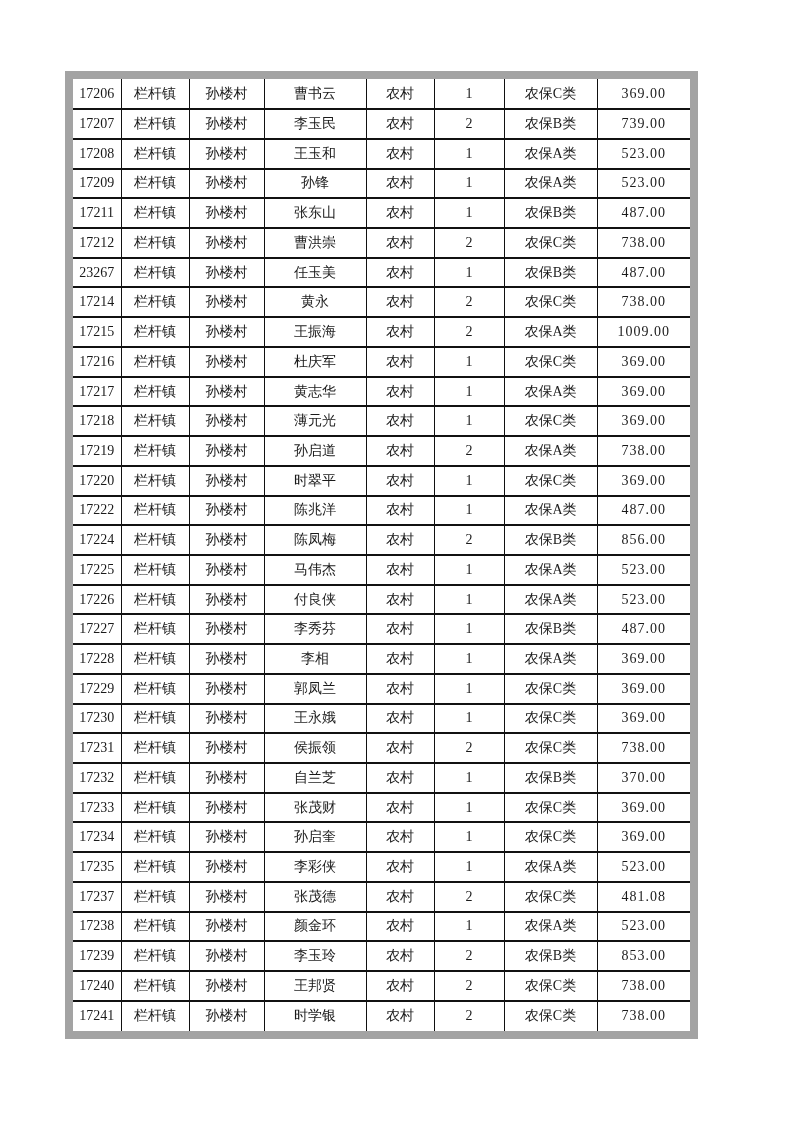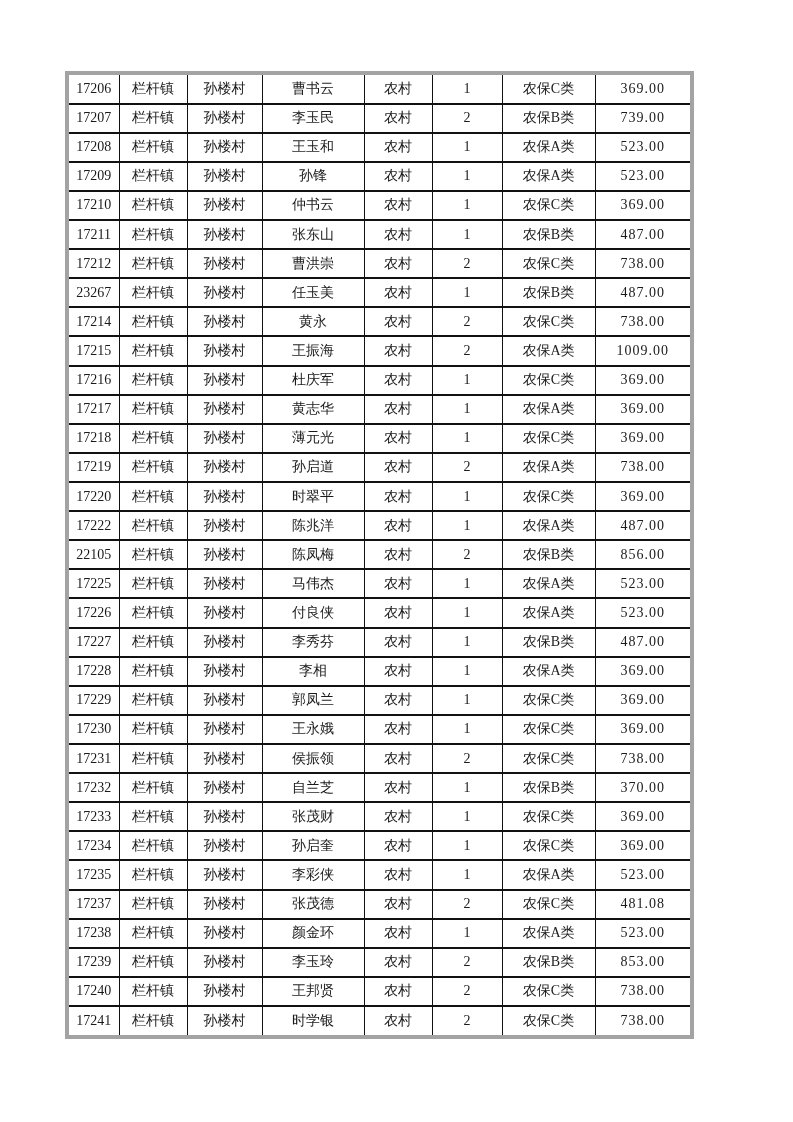--- a/index.html
+++ b/index.html
@@ -16,21 +16,21 @@
     font-family: "Liberation Serif", "DejaVu Serif", serif;
   }
   table.roster {
     position: absolute;
     left: 65px;
     top: 71px;
     width: 625px;
     height: 968px;
     border-collapse: collapse;
     table-layout: fixed;
-    border: 4px solid #a3a3a3;
+    border: 8px solid #a3a3a3;
   }
   table.roster td {
     border: 1px solid #111111;
     border-top-width: 2px;
     border-bottom-width: 2px;
     text-align: center;
     vertical-align: middle;
     font-size: 14px;
     color: #1a1a1a;
     padding: 0;
@@ -91,30 +91,20 @@
           <td class="col-id">17209</td>
           <td class="col-town">栏杆镇</td>
           <td class="col-village">孙楼村</td>
           <td class="col-name">孙锋</td>
           <td class="col-residence_type">农村</td>
           <td class="col-person_count">1</td>
           <td class="col-insurance_class">农保A类</td>
           <td class="col-amount">523.00</td>
         </tr>
         <tr>
-          <td class="col-id">17210</td>
-          <td class="col-town">栏杆镇</td>
-          <td class="col-village">孙楼村</td>
-          <td class="col-name">仲书云</td>
-          <td class="col-residence_type">农村</td>
-          <td class="col-person_count">1</td>
-          <td class="col-insurance_class">农保C类</td>
-          <td class="col-amount">369.00</td>
-        </tr>
-        <tr>
           <td class="col-id">17211</td>
           <td class="col-town">栏杆镇</td>
           <td class="col-village">孙楼村</td>
           <td class="col-name">张东山</td>
           <td class="col-residence_type">农村</td>
           <td class="col-person_count">1</td>
           <td class="col-insurance_class">农保B类</td>
           <td class="col-amount">487.00</td>
         </tr>
         <tr>
@@ -211,21 +201,21 @@
           <td class="col-id">17222</td>
           <td class="col-town">栏杆镇</td>
           <td class="col-village">孙楼村</td>
           <td class="col-name">陈兆洋</td>
           <td class="col-residence_type">农村</td>
           <td class="col-person_count">1</td>
           <td class="col-insurance_class">农保A类</td>
           <td class="col-amount">487.00</td>
         </tr>
         <tr>
-          <td class="col-id">22105</td>
+          <td class="col-id">17224</td>
           <td class="col-town">栏杆镇</td>
           <td class="col-village">孙楼村</td>
           <td class="col-name">陈凤梅</td>
           <td class="col-residence_type">农村</td>
           <td class="col-person_count">2</td>
           <td class="col-insurance_class">农保B类</td>
           <td class="col-amount">856.00</td>
         </tr>
         <tr>
           <td class="col-id">17225</td>

